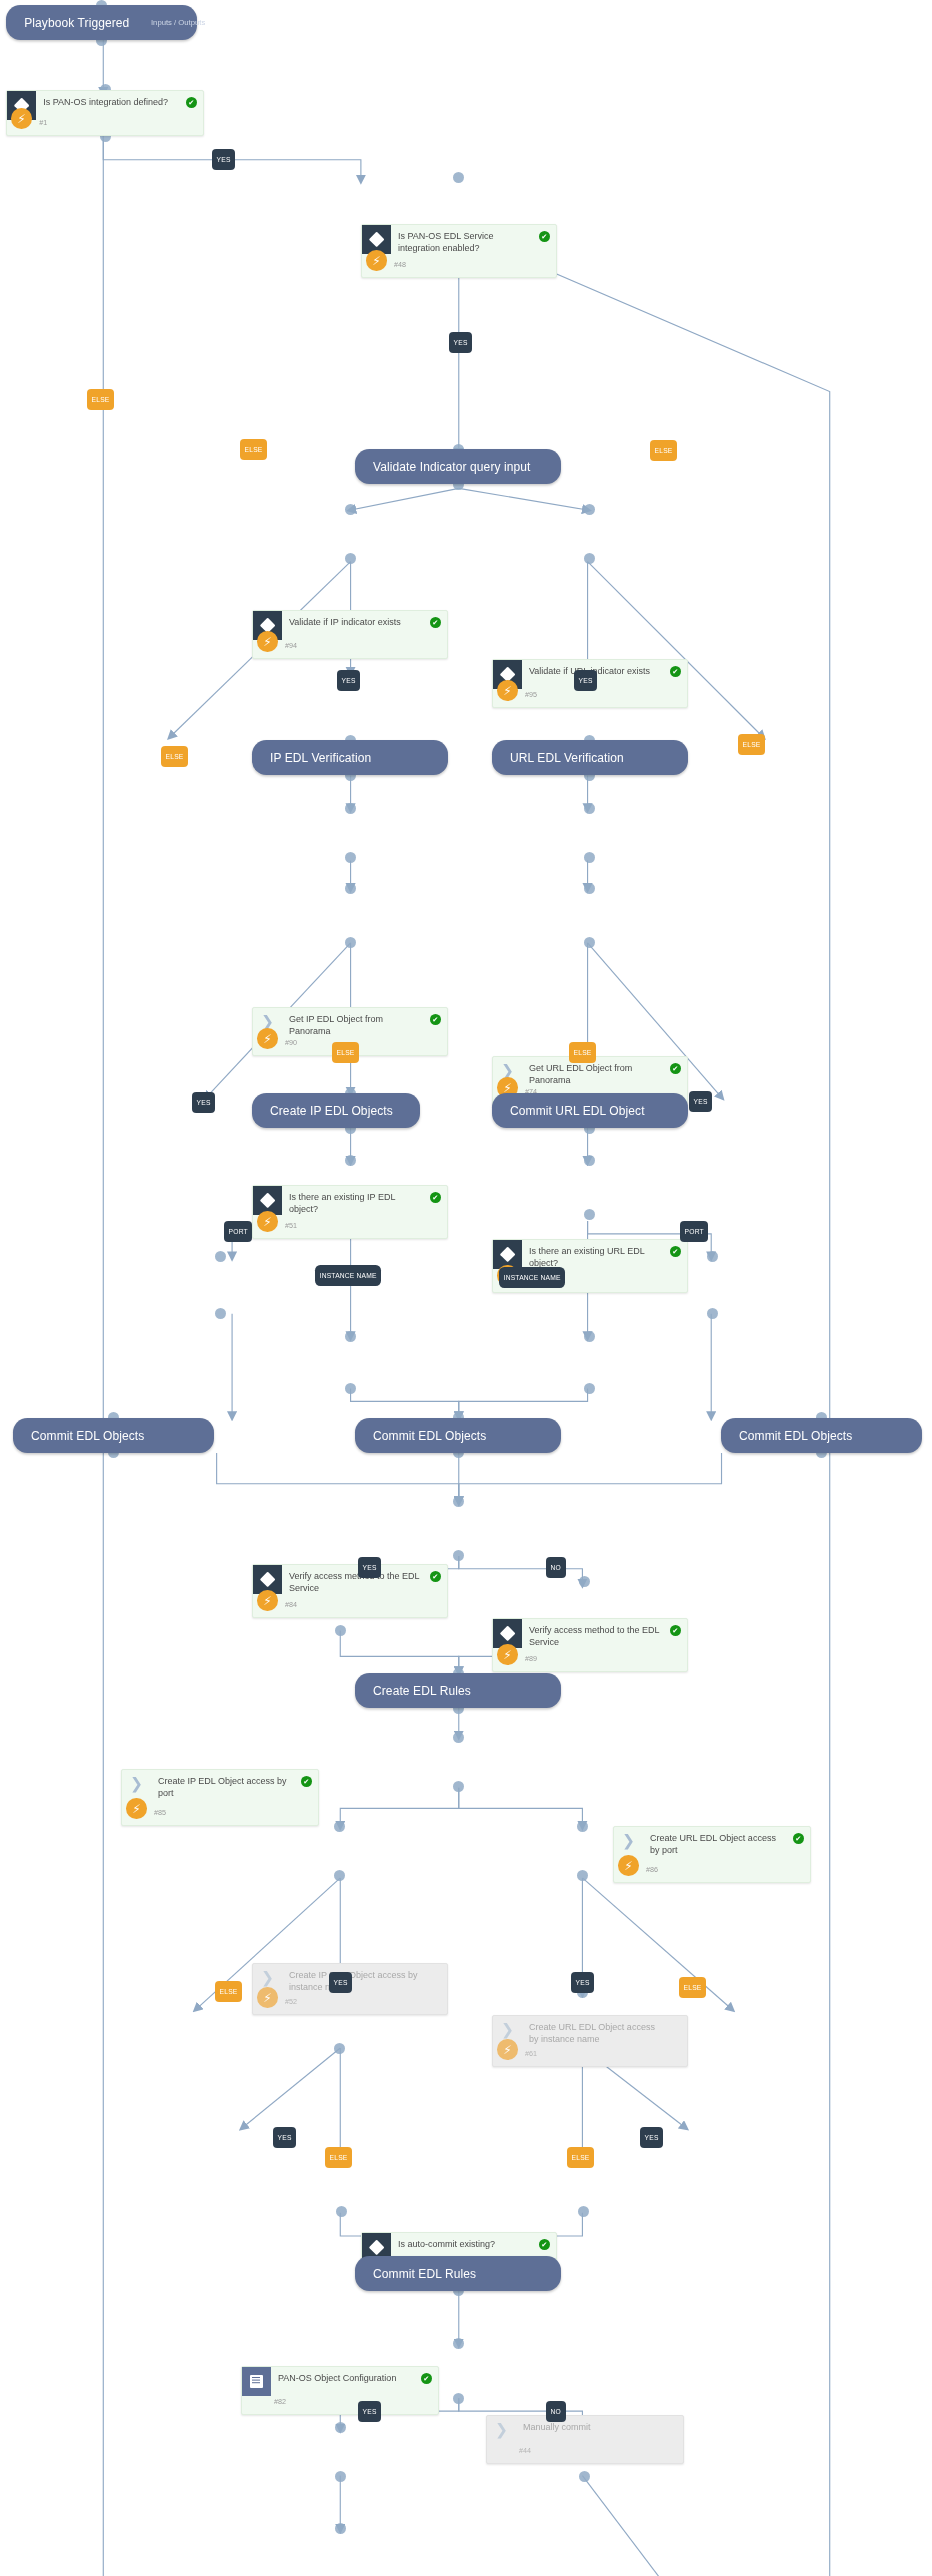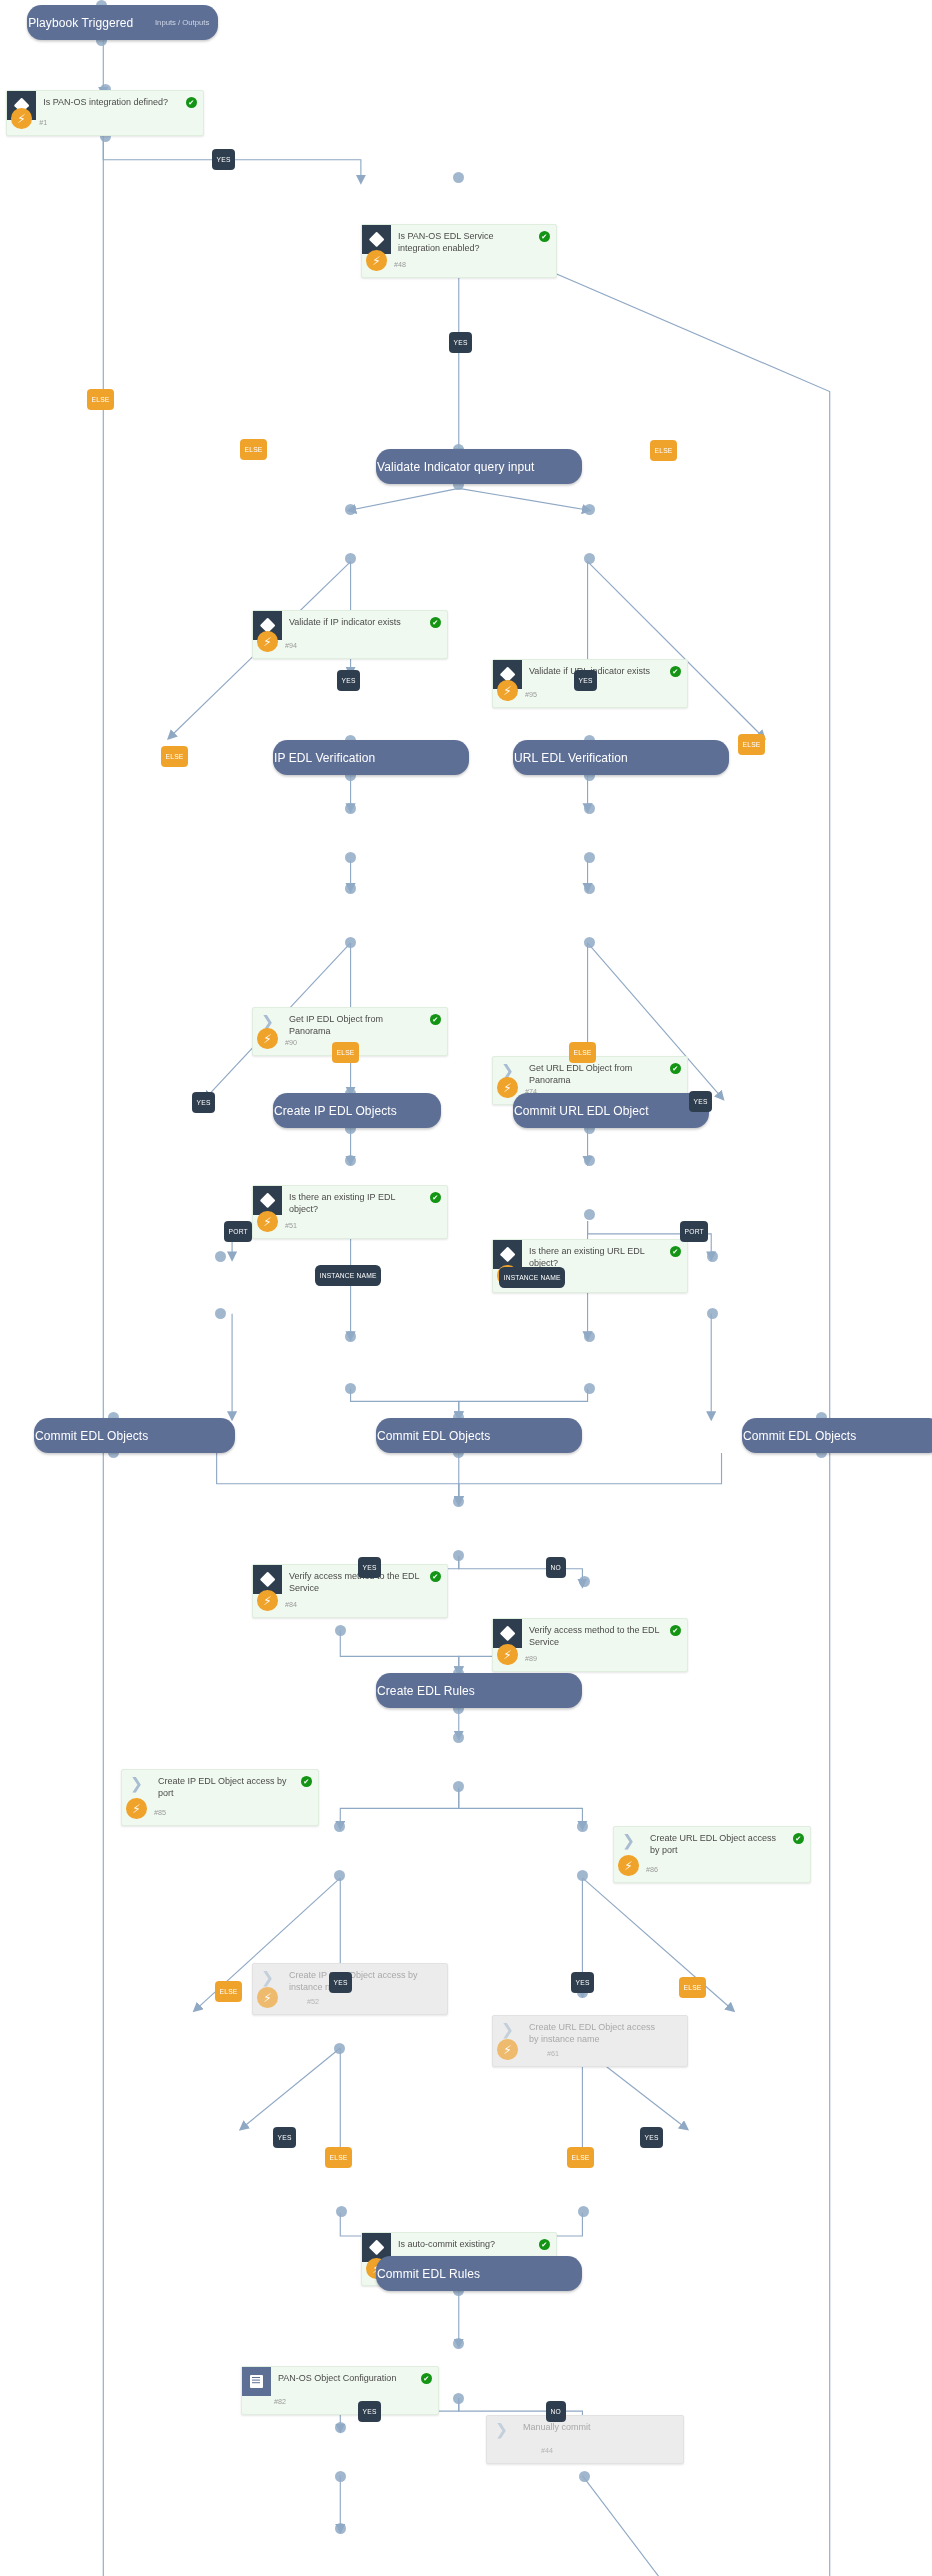--- a/index.html
+++ b/index.html
@@ -17,23 +17,22 @@
   .node { position:absolute; z-index:3; }
 
   
   .pill {
     background:#5e6f96;
     color:#ffffff;
     border-radius:14.4px;
     display:flex;
     align-items:center;
     box-shadow:0 1.5px 2.6px rgba(0,0,0,.22);
-    padding:0 1px;
+    padding:0 18px;
     height:35px;
-    margin-left:21px;
   }
   .pill .pill-title { font-size:12px; letter-spacing:0.1px; white-space:nowrap; }
   .pill .pill-sub { font-size:7.7px; color:#cdd6e6; margin-left:21.6px; white-space:nowrap; }
 
   
   .task {
     background:#f0f9f0;
     border:0.5px solid #dfeede;
     border-radius:2.1px;
     box-shadow:0 1px 2.1px rgba(0,0,0,.10);
@@ -93,21 +92,21 @@
     background:#f0a32a; color:#ffffff;
     display:flex; align-items:center; justify-content:center;
     font-size:12px; line-height:1;
     font-family:"DejaVu Sans", sans-serif;
   }
   .task.skipped .playbadge { background:#eebb6e; }
   .task .tasknum {
     position:absolute; left:32px; bottom:8.2px;
     font-size:7.2px; color:#9b9b9b;
   }
-  .task.skipped .tasknum { color:#b5b5b5;margin-left:22px; }
+  .task.skipped .tasknum { color:#b5b5b5; }
 
   
   .elabel {
     position:absolute; z-index:4;
     border-radius:4.1px;
     color:#ffffff;
     font-size:6.7px;
     letter-spacing:0.2px;
     display:flex; align-items:center; justify-content:center;
     padding:0 4.6px;
@@ -292,21 +291,21 @@
   </div>
 
   <div class="elabel dark" style="left:337px; top:670px;">YES</div>
   <div class="elabel dark" style="left:574px; top:670px;">YES</div>
   <div class="elabel amber" style="left:161px; top:746px;">ELSE</div>
   <div class="elabel amber" style="left:738px; top:734px;">ELSE</div>
 
   <div class="node pill" style="left:252px; top:740px; width:196px;">
     <span class="pill-title">IP EDL Verification</span>
   </div>
-  <div class="node pill" style="left:492px; top:740px; width:216px;">
+  <div class="node pill" style="left:492px; top:740px; width:196px;">
     <span class="pill-title">URL EDL Verification</span>
   </div>
 
   <div class="node task" style="left:252px; top:809px; width:196px; height:49px;">
     <div class="iconbox chevron">
         <span class="chev-glyph">❯</span>
       </div>
     <div class="title">Get IP EDL Object from Panorama</div>
     <div class="status">✔</div>
     <div class="playbadge">⚡</div>

